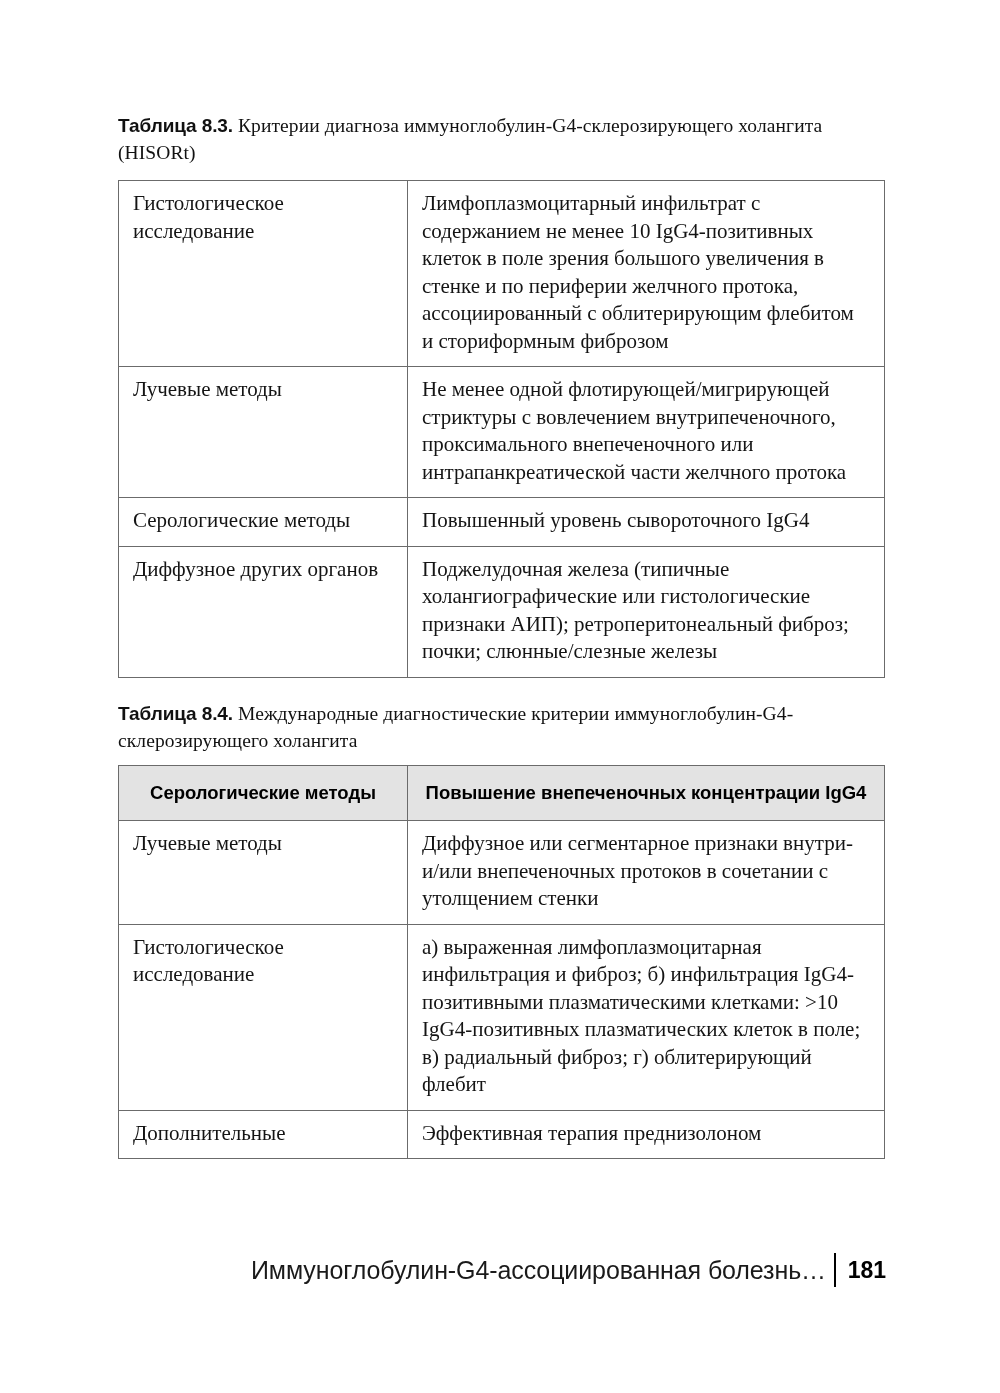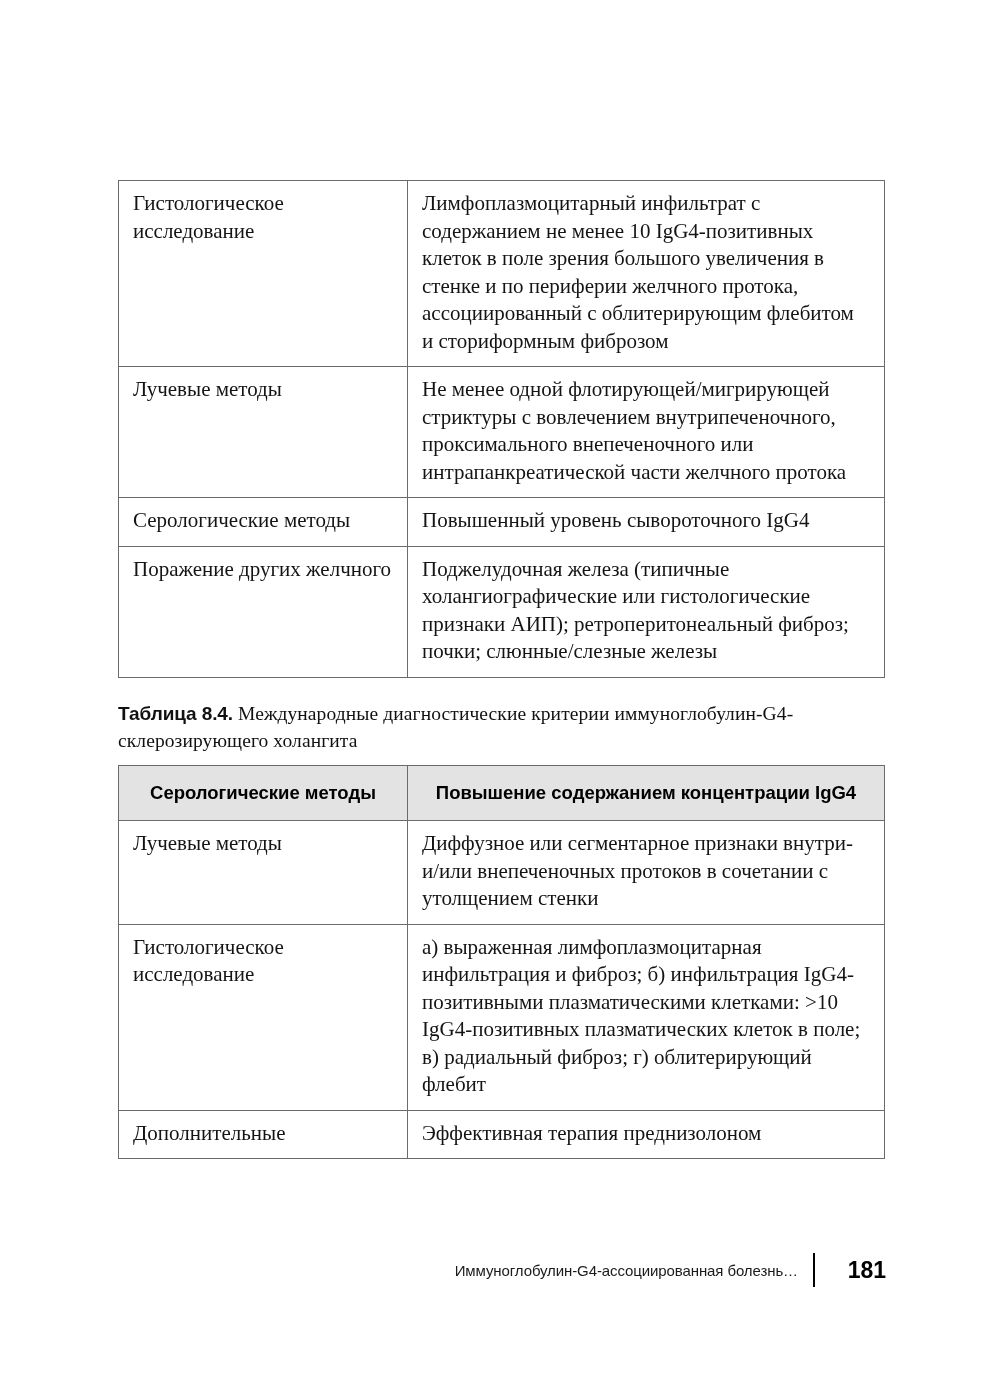--- a/index.html
+++ b/index.html
@@ -93,83 +93,86 @@
     left: 118px;
     top: 1248px;
     width: 768px;
     height: 44px;
     display: flex;
     align-items: center;
     justify-content: flex-end;
     font-family: "Liberation Sans", "DejaVu Sans", sans-serif;
   }
   .footer-title {
-    font-size: 15px;
+    font-size: 25px;
     color: #1a1a1a;
     letter-spacing: -0.1px;
-    padding-right: 15px;
+    padding-right: 8px;
   }
   .footer-rule {
     width: 2px;
     height: 34px;
     background: #000000;
   }
   .footer-page {
     font-size: 23px;
     font-weight: bold;
     color: #000000;
-    padding-left: 27px;
+    padding-left: 6px;
     min-width: 44px;
     text-align: right;
   }
 </style>
 </head>
 <body>
 
 <div class="page">
 
+  <div class="caption" id="caption-83">
+    <span class="cap-label">Таблица 8.3.</span><span> Критерии диагноза иммуноглобулин-G4-склерозирующего холангита (HISORt)</span>
+  </div>
 
   <table class="tbl" id="table-83">
     <colgroup>
         <col class="c1">
         <col class="c2">
       </colgroup>
     <tbody>
       <tr>
         <td class="cell-key">Гистологическое исследование</td>
         <td class="cell-val">Лимфоплазмоцитарный инфильтрат с содержанием не менее 10 IgG4-позитивных клеток в поле зрения большого увеличения в стенке и по периферии желчного протока, ассоциированный с облитерирующим флебитом и сториформным фиброзом</td>
       </tr>
       <tr>
         <td class="cell-key">Лучевые методы</td>
         <td class="cell-val">Не менее одной флотирующей/мигрирующей стриктуры с вовлечением внутрипеченочного, проксимального внепеченочного или интрапанкреатической части желчного протока</td>
       </tr>
       <tr>
         <td class="cell-key">Серологические методы</td>
         <td class="cell-val">Повышенный уровень сывороточного IgG4</td>
       </tr>
       <tr>
-        <td class="cell-key">Поражение других желчного</td>
+        <td class="cell-key">Диффузное других органов</td>
         <td class="cell-val">Поджелудочная железа (типичные холангиографические или гистологические признаки АИП); ретроперитонеальный фиброз; почки; слюнные/слезные железы</td>
       </tr>
     </tbody>
   </table>
 
   <div class="caption" id="caption-84">
     <span class="cap-label">Таблица 8.4.</span><span> Международные диагностические критерии иммуноглобулин-G4-склерозирующего холангита</span>
   </div>
 
   <table class="tbl" id="table-84">
     <colgroup>
         <col class="c1">
         <col class="c2">
       </colgroup>
     <thead>
       <tr>
         <th class="h1">Серологические методы</th>
-        <th>Повышение содержанием концентрации IgG4</th>
+        <th>Повышение внепеченочных концентрации IgG4</th>
       </tr>
     </thead>
     <tbody>
       <tr>
         <td class="cell-key">Лучевые методы</td>
         <td class="cell-val">Диффузное или сегментарное признаки внутри- и/или внепеченочных протоков в сочетании с утолщением стенки</td>
       </tr>
       <tr>
         <td class="cell-key">Гистологическое исследование</td>
         <td class="cell-val">а) выраженная лимфоплазмоцитарная инфильтрация и фиброз; б) инфильтрация IgG4-позитивными плазматическими клетками: &gt;10 IgG4-позитивных плазматических клеток в поле; в) радиальный фиброз; г) облитерирующий флебит</td>

